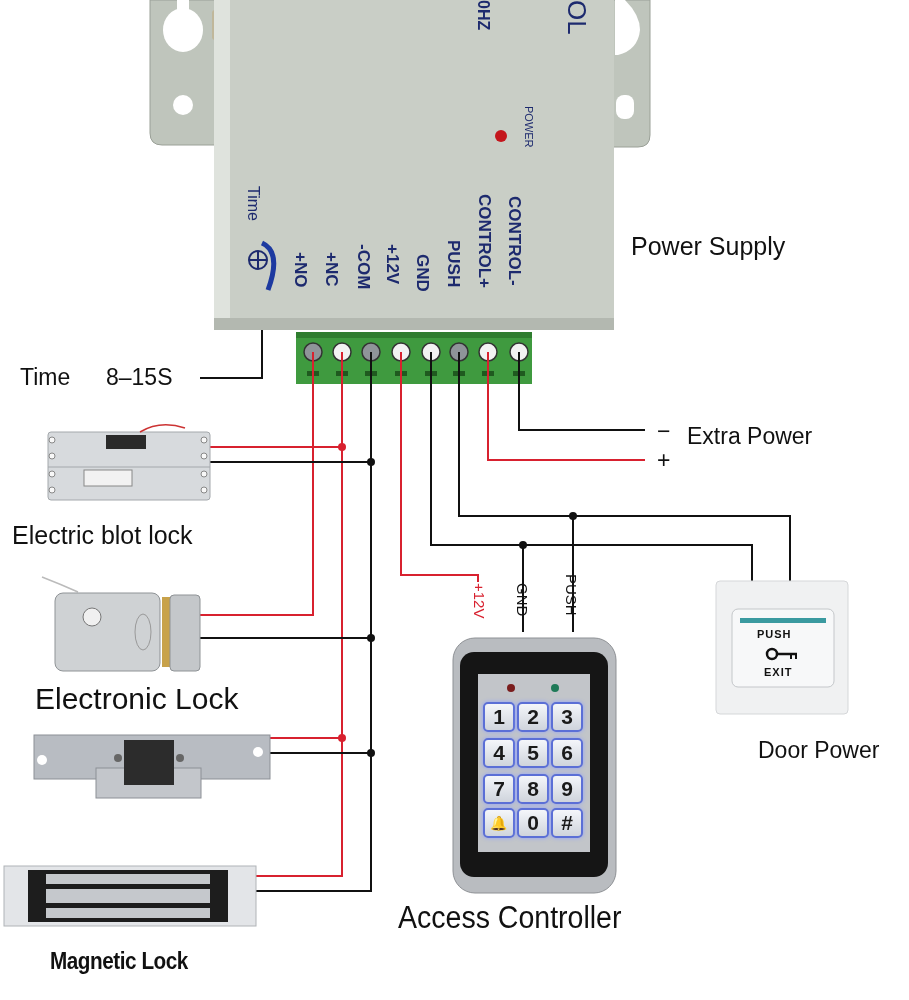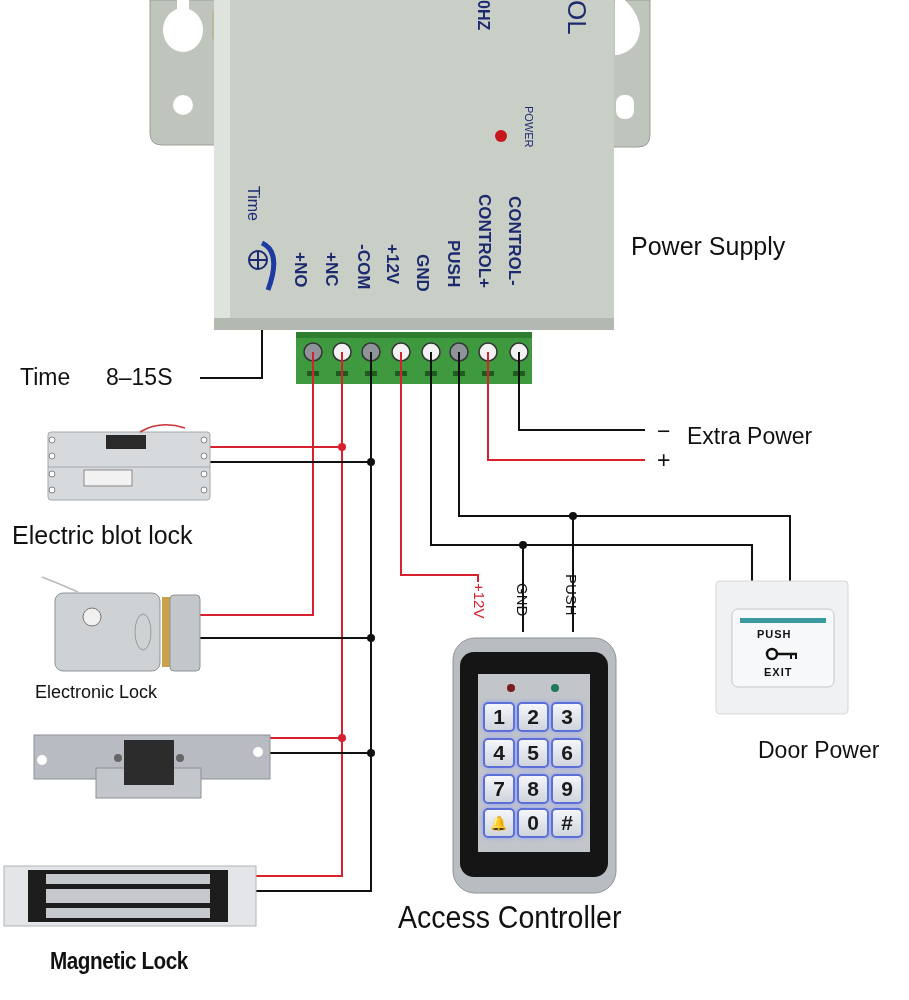--- a/index.html
+++ b/index.html
@@ -187,21 +187,21 @@
   <div class="lbl lbl-lg" style="left:631px;top:232px;">Power Supply</div>
 
   <div class="lbl lbl-md" style="left:20px;top:364px;">Time</div>
   <div class="lbl lbl-md" style="left:106px;top:364px;">8–15S</div>
 
   <div class="lbl lbl-md" style="left:657px;top:418px;">−</div>
   <div class="lbl lbl-md" style="left:657px;top:447px;">+</div>
   <div class="lbl lbl-md" style="left:687px;top:423px;">Extra Power</div>
 
   <div class="lbl lbl-md" style="left:12px;top:521px;font-size:25px;text-align:center;">Electric blot lock</div>
-  <div class="lbl lbl-md" style="left:35px;top:682px;font-size:18px;">Electronic Lock</div>
+  <div class="lbl lbl-md" style="left:35px;top:682px;font-size:30px;">Electronic Lock</div>
   <div class="lbl lbl-cond" style="left:50px;top:948px;">Magnetic Lock</div>
 
   <div class="vtext wire-lbl" style="left:488px;top:583px;color:#d8212f;">+12V</div>
   <div class="vtext wire-lbl" style="left:531px;top:583px;">GND</div>
   <div class="vtext wire-lbl" style="left:580px;top:574px;">PUSH</div>
 
   <div id="keypad">
       <div class="key" style="left: 483px; top: 702px; width: 28px; height: 26px; font-size: 21px;">1</div>
       <div class="key" style="left: 517px; top: 702px; width: 28px; height: 26px; font-size: 21px;">2</div>
       <div class="key" style="left: 551px; top: 702px; width: 28px; height: 26px; font-size: 21px;">3</div>

